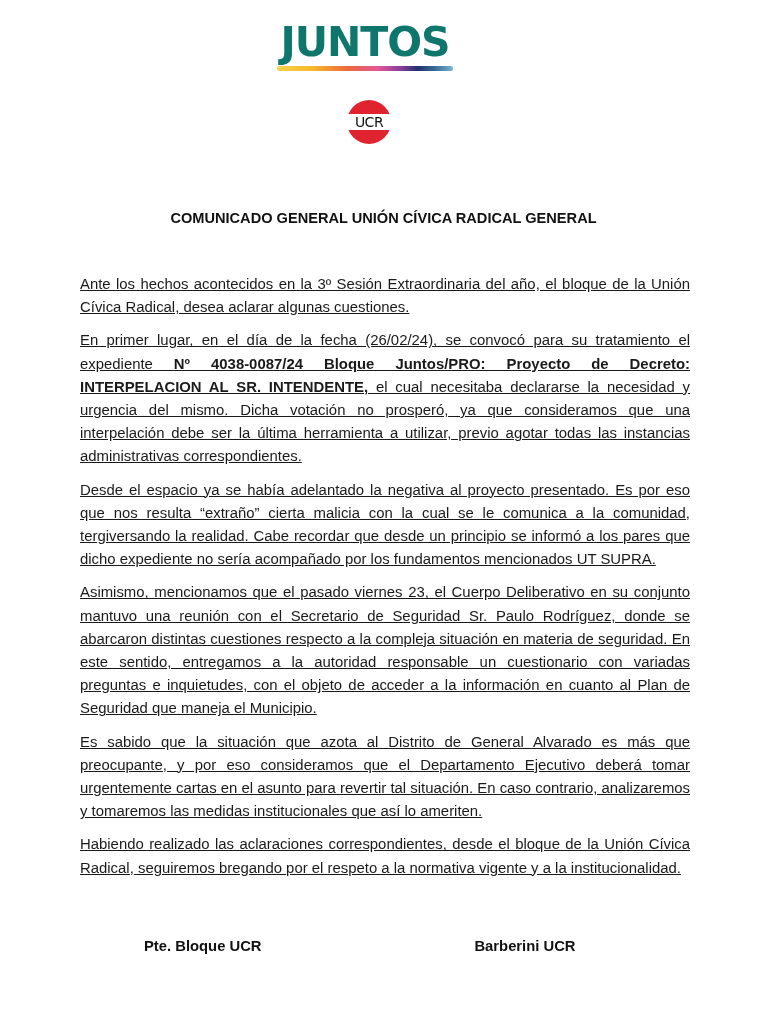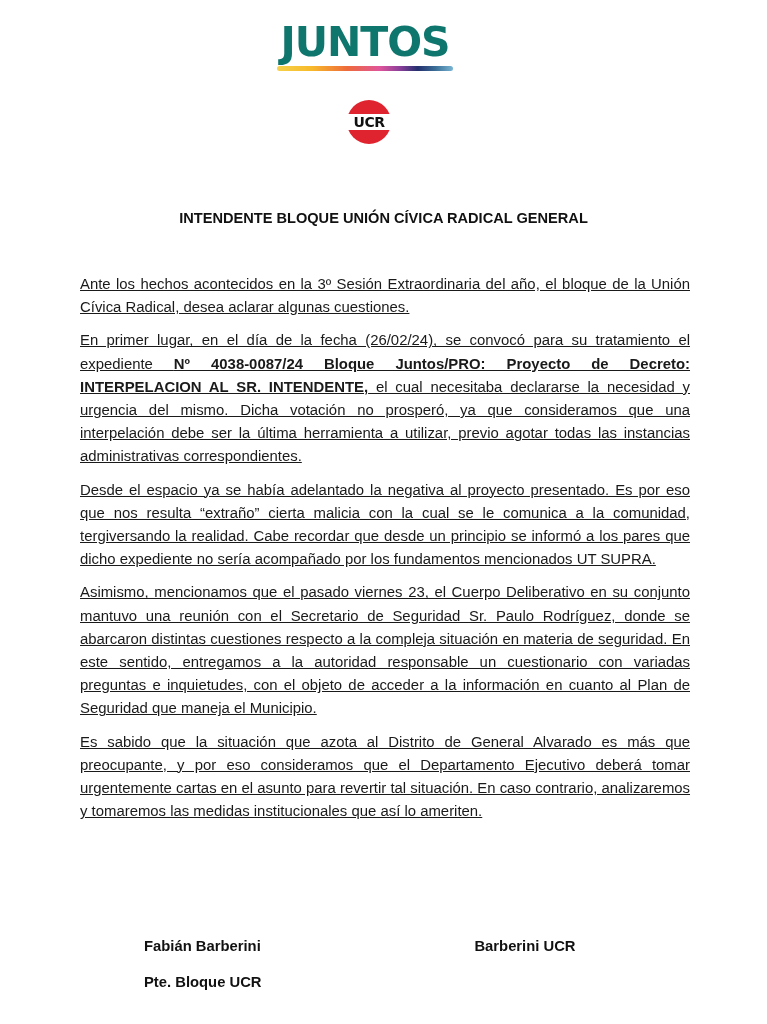--- a/index.html
+++ b/index.html
@@ -59,21 +59,21 @@
     .ucr-bottom { bottom: 0; }
     .ucr-text {
       position: absolute;
       top: 14px;
       left: 0;
       width: 44px;
       height: 16px;
       line-height: 16px;
       text-align: center;
       font-family: "DejaVu Sans", sans-serif;
-      font-weight: bold;
+      font-weight: normal;
       font-size: 14px;
       letter-spacing: -0.5px;
       color: #111111;
     }
     .title {
       position: absolute;
       left: 0;
       top: 210px;
       width: 767px;
       text-align: center;
@@ -116,30 +116,30 @@
   <span class="juntos-word">JUNTOS</span>
   <div class="juntos-bar"></div>
 </div>
 
 <div class="logo-ucr">
   <div class="ucr-top"></div>
   <div class="ucr-text">UCR</div>
   <div class="ucr-bottom"></div>
 </div>
 
-<div class="title">INTENDENTE BLOQUE UNIÓN CÍVICA RADICAL GENERAL</div>
+<div class="title">COMUNICADO GENERAL UNIÓN CÍVICA RADICAL GENERAL</div>
 
 <div class="body-text">
   <p>Ante los hechos acontecidos en la 3º Sesión Extraordinaria del año, el bloque de la Unión Cívica Radical, desea aclarar algunas cuestiones.</p>
   <p><span>En primer lugar, en el día de la fecha (26/02/24), se convocó para su tratamiento el expediente </span><b>Nº 4038-0087/24 Bloque Juntos/PRO: Proyecto de Decreto: INTERPELACION AL SR. INTENDENTE,</b><span> el cual necesitaba declararse la necesidad y urgencia del mismo. Dicha votación no prosperó, ya que consideramos que una interpelación debe ser la última herramienta a utilizar, previo agotar todas las instancias administrativas correspondientes.</span></p>
   <p>Desde el espacio ya se había adelantado la negativa al proyecto presentado. Es por eso que nos resulta “extraño” cierta malicia con la cual se le comunica a la comunidad, tergiversando la realidad. Cabe recordar que desde un principio se informó a los pares que dicho expediente no sería acompañado por los fundamentos mencionados UT SUPRA.</p>
   <p>Asimismo, mencionamos que el pasado viernes 23, el Cuerpo Deliberativo en su conjunto mantuvo una reunión con el Secretario de Seguridad Sr. Paulo Rodríguez, donde se abarcaron distintas cuestiones respecto a la compleja situación en materia de seguridad. En este sentido, entregamos a la autoridad responsable un cuestionario con variadas preguntas e inquietudes, con el objeto de acceder a la información en cuanto al Plan de Seguridad que maneja el Municipio.</p>
   <p>Es sabido que la situación que azota al Distrito de General Alvarado es más que preocupante, y por eso consideramos que el Departamento Ejecutivo deberá tomar urgentemente cartas en el asunto para revertir tal situación. En caso contrario, analizaremos y tomaremos las medidas institucionales que así lo ameriten.</p>
+  <p>Habiendo realizado las aclaraciones correspondientes, desde el bloque de la Unión Cívica Radical, seguiremos bregando por el respeto a la normativa vigente y a la institucionalidad.</p>
 </div>
 
 <div class="signature sig-left">
-  <span class="name">Fabián Barberini</span>
   <span class="role">Pte. Bloque UCR</span>
 </div>
 
 <div class="signature sig-right">
   <span class="role">Barberini UCR</span>
 </div>
 
 </body></html>

